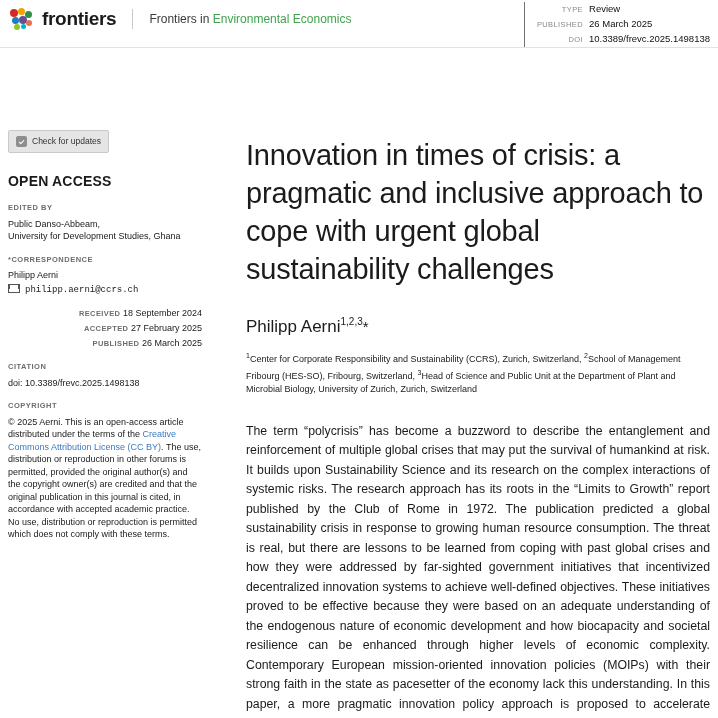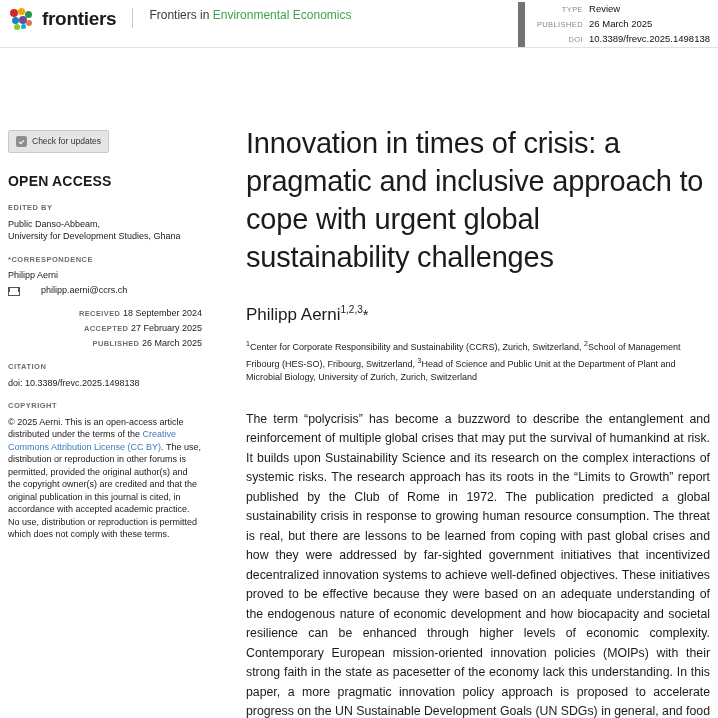--- a/index.html
+++ b/index.html
@@ -18,20 +18,21 @@
 
   
   .header {
     position: relative;
     height: 42px;
     padding: 8px 10px 0 10px;
     box-sizing: border-box;
   }
   .brand-row {
     display: flex;
+    align-items: center;
     gap: 10px;
   }
   .logo-mark {
     width: 22px;
     height: 22px;
     position: relative;
     flex: none;
   }
   .logo-mark span {
     position: absolute;
@@ -67,21 +68,21 @@
   }
 
   .meta-block {
     position: absolute;
     right: 8px;
     top: 2px;
     font-size: 9px;
     line-height: 14px;
     color: #222;
     padding-left: 10px;
-    border-left: 7px solid #737373;
+    border-left: 1px solid #737373;
   }
   .meta-row {
     display: flex;
     gap: 6px;
     align-items: baseline;
     justify-content: flex-start;
     white-space: nowrap;
   }
   .meta-key {
     color: #8a8a8a;
@@ -182,23 +183,24 @@
   .sec-block p {
     margin: 0;
     font-size: 9px;
     line-height: 12.5px;
   }
   .name { white-space: nowrap; }
   .affil { color: #1a1a1a; }
 
   .email-row {
     display: flex;
-    align-items: flex-end;
-    gap: 21px;
+    align-items: flex-start;
+    gap: 5px;
     margin-top: 2px;
+    font-family: Liberation Mono, monospace;
   }
   .mail-icon {
     width: 10px;
     height: 7px;
     border: 1px solid #555;
     position: relative;
     flex: none;
   }
   .mail-icon::after {
     content: "";
@@ -247,21 +249,21 @@
     color: #3a7bbf;
     text-decoration: none;
   }
 
   
   .title {
     font-size: 29px;
     line-height: 38px;
     font-weight: normal;
     color: #1b1b1b;
-    margin: 0 0 28px 0;
+    margin: 12px 0 28px 0;
     letter-spacing: -0.2px;
   }
   .authors {
     font-size: 17px;
     color: #1b1b1b;
     margin: 0 0 12px 0;
   }
   .authors sup { font-size: 10px; }
   .star { font-size: 15px; }
 

